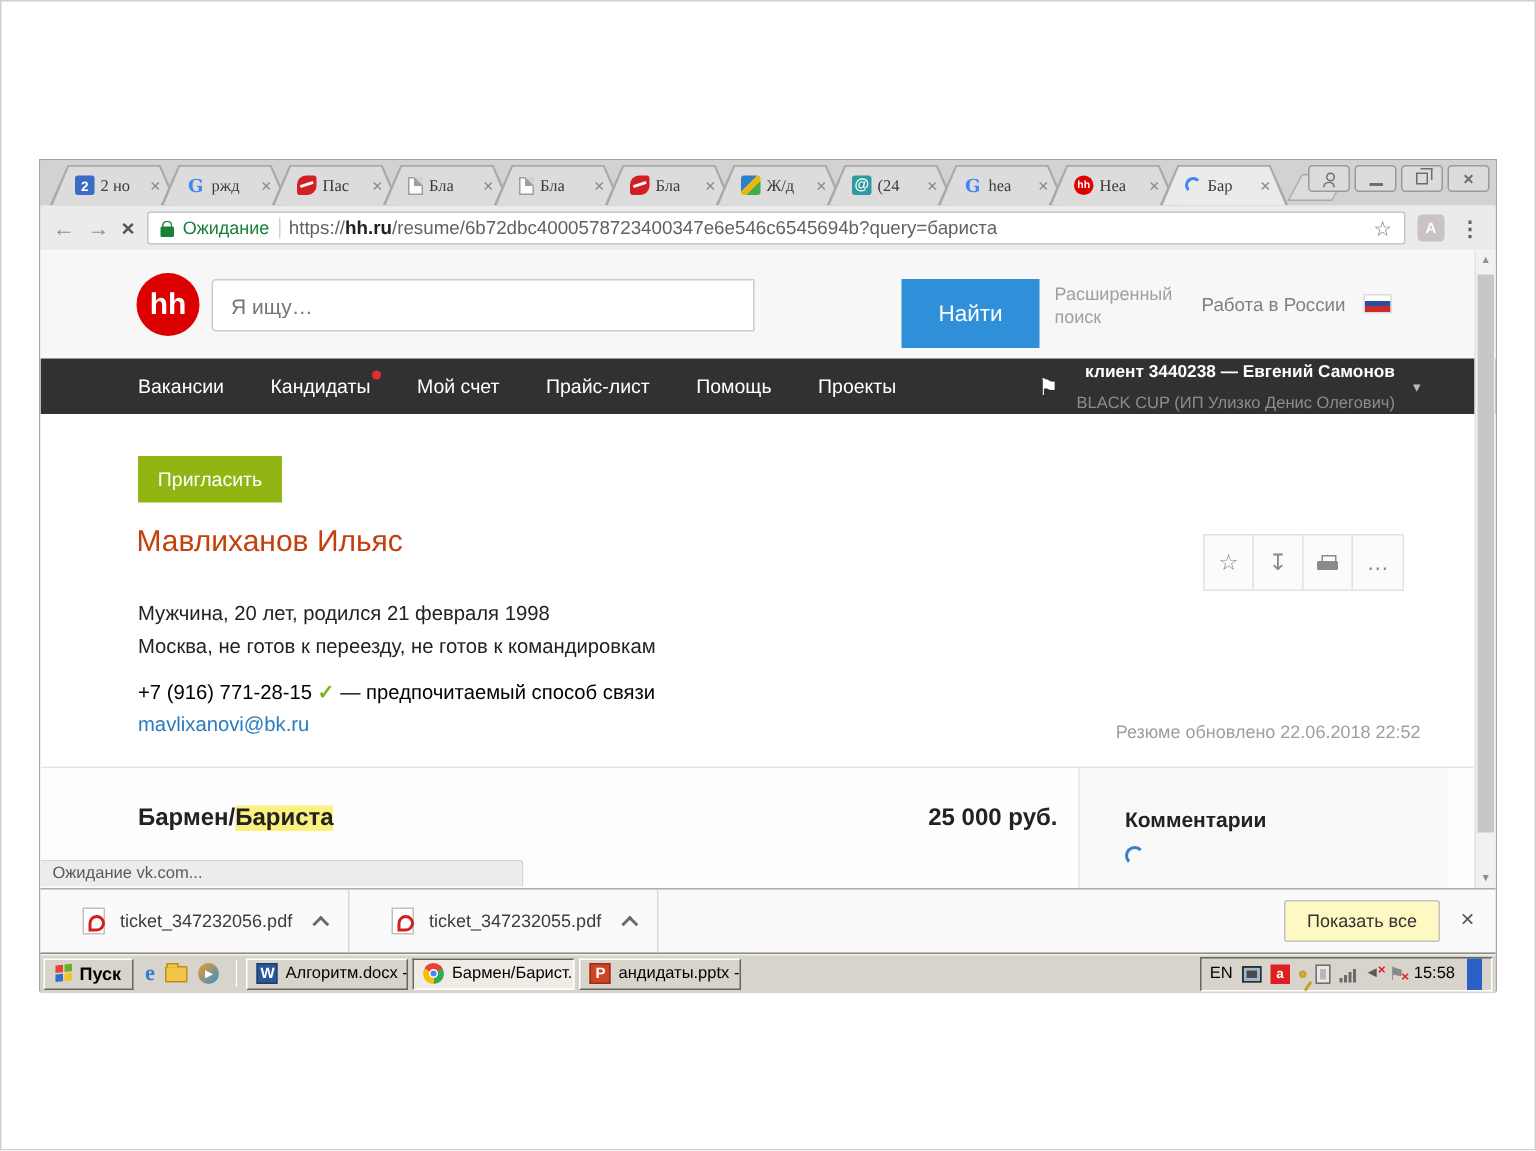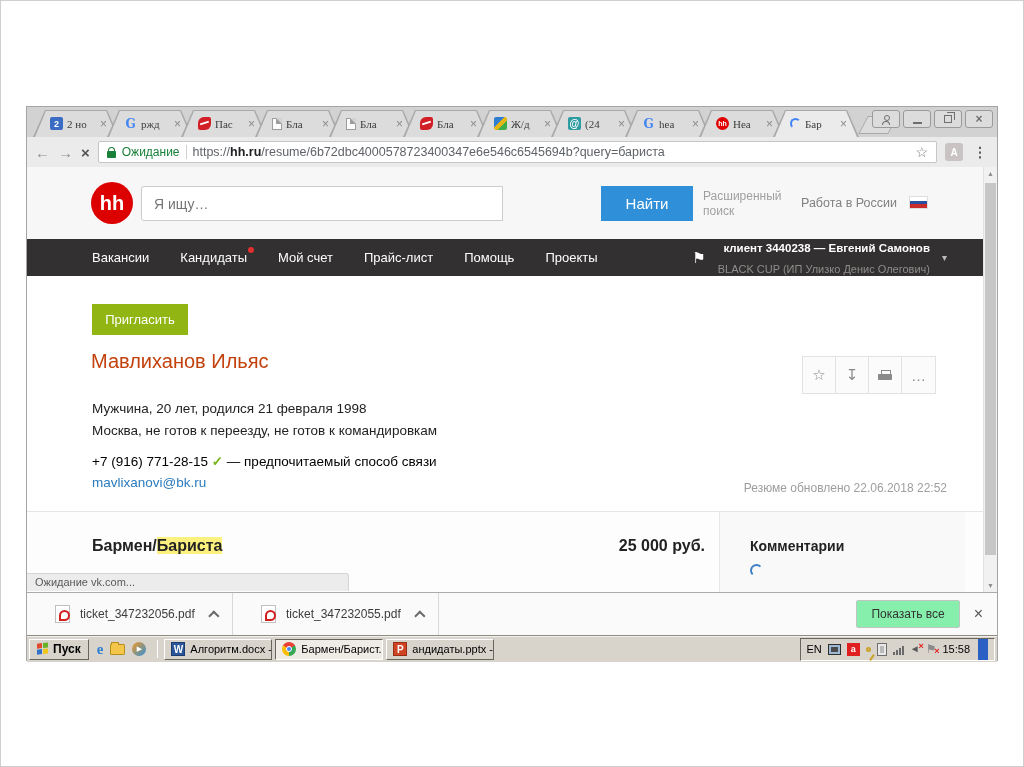--- a/index.html
+++ b/index.html
@@ -55,21 +55,21 @@
   .ext-icon { width:18px; height:18px; border-radius:3px; background:#c9c3c3; color:#fff; font-size:10px; font-weight:bold; display:flex; align-items:center; justify-content:center; }
   .menu3 { font-size:14px; color:#5f5f5f; font-weight:bold; padding:0 2px; }
 
   
   .content { position:relative; height:425px; background:#fff; overflow:hidden; }
   .hhheader { position:absolute; left:0; top:0; right:14px; height:72px; background:#f7f7f7; }
   .hh-logo { position:absolute; left:64px; top:15px; width:42px; height:42px; background:#dd0000; border-radius:50%; color:#fff; font-weight:bold; font-size:20px; display:flex; align-items:center; justify-content:center; }
   .search-input { position:absolute; left:114px; top:19px; width:362px; height:35px; border:1px solid #ccc; border-radius:3px 0 0 3px; background:#fff; font-size:14px; color:#999; padding:0 12px; font-family:"Liberation Sans",sans-serif; }
   .search-type { position:absolute; left:476px; top:19px; width:96px; height:35px; border:1px solid #ccc; border-left:none; background:#fff; display:flex; align-items:center; padding:0 10px; font-size:14px; color:#333; gap:14px; }
   .spin-arrows { display:flex; flex-direction:column; font-size:6px; color:#9a9a9a; line-height:1.1; margin-left:auto; }
-  .find-btn { position:absolute; left:574px; top:19px; width:92px; height:35px; background:#2f8fd8; color:#fff; border:none; font-size:15px; font-family:"Liberation Sans",sans-serif; }
+  .find-btn { position:absolute; left:574px; top:19px; width:92px; height:46px; background:#2f8fd8; color:#fff; border:none; font-size:15px; font-family:"Liberation Sans",sans-serif; }
   .adv-search { position:absolute; left:676px; top:22px; width:80px; font-size:12px; color:#a0a0a0; line-height:1.25; }
   .region-link { position:absolute; left:774px; top:29px; font-size:12.5px; color:#808080; }
   .ru-flag { position:absolute; left:882px; top:29px; width:19px; height:13px; border:1px solid #ddd; background:linear-gradient(#fff 0 33%,#2a4fa0 33% 66%,#c92a2a 66%); }
 
   .hhnav { position:absolute; left:0; top:72px; right:0; height:37px; background:#323030; display:flex; align-items:center; padding-left:65px; gap:31px; }
   .nav-item { color:#fff; font-size:13px; white-space:nowrap; position:relative; }
   .nav-dot { position:absolute; right:-7px; top:-3px; width:6px; height:6px; background:#e23030; border-radius:50%; }
   .nav-right { margin-left:auto; display:flex; align-items:center; gap:12px; padding-right:50px; }
   .nav-flag { color:#fff; font-size:15px; }
   .client-block { text-align:right; line-height:1.3; }
@@ -106,21 +106,21 @@
   .scroll-thumb { position:absolute; left:1px; width:11px; top:16px; height:372px; background:#c7c7c7; }
 
   
   .downloads { height:43px; background:#fafafa; border-top:1px solid #ababab; display:flex; align-items:stretch; }
   .dl-item { width:206px; display:flex; align-items:center; gap:10px; padding:0 12px 0 28px; border-right:1px solid #d8d8d8; }
   .pdf-icon { width:15px; height:18px; background:#fff; border:1px solid #c0c0c0; position:relative; flex:none; }
   .pdf-icon::after { content:""; position:absolute; left:3px; top:4px; width:7px; height:7px; border:2px solid #d21f1f; border-radius:50% 50% 50% 0; }
   .dl-name { font-size:12px; color:#3c3c3c; white-space:nowrap; }
   .dl-chevron { margin-left:auto; width:8px; height:8px; border-left:2px solid #6a6a6a; border-top:2px solid #6a6a6a; transform:rotate(45deg) translateY(3px); }
   .dl-right { margin-left:auto; display:flex; align-items:center; gap:14px; padding-right:14px; }
-  .showall-btn { background:#86efac; border:1px solid #c3c3c3; border-radius:2px; font-size:12px; color:#333; padding:6px 14px; font-family:"Liberation Sans",sans-serif; }
+  .showall-btn { background:#fef9c3; border:1px solid #c3c3c3; border-radius:2px; font-size:12px; color:#333; padding:6px 14px; font-family:"Liberation Sans",sans-serif; }
   .dl-close { font-size:16px; color:#555; }
 
   
   .taskbar { height:27px; background:#d8d4cc; border-top:1px solid #8e8c84; box-shadow:inset 0 1px 0 #f2f0ea; display:flex; align-items:center; padding:0 2px; }
   .raised { border:1px solid; border-color:#fff #67655e #67655e #fff; background:#d8d4cc; }
   .sunken { border:1px solid; border-color:#67655e #fff #fff #67655e; }
   .start-btn { display:flex; align-items:center; gap:4px; height:21px; padding:0 7px; font-size:12px; font-weight:bold; color:#000; flex:none; }
   .winlogo { width:12px; height:12px; display:grid; grid-template-columns:5px 5px; grid-template-rows:5px 5px; gap:1px; transform:skewY(-6deg); }
   .winlogo span:nth-child(1){background:#e1492f;} .winlogo span:nth-child(2){background:#69af28;}
   .winlogo span:nth-child(3){background:#2f72c8;} .winlogo span:nth-child(4){background:#eec61e;}

